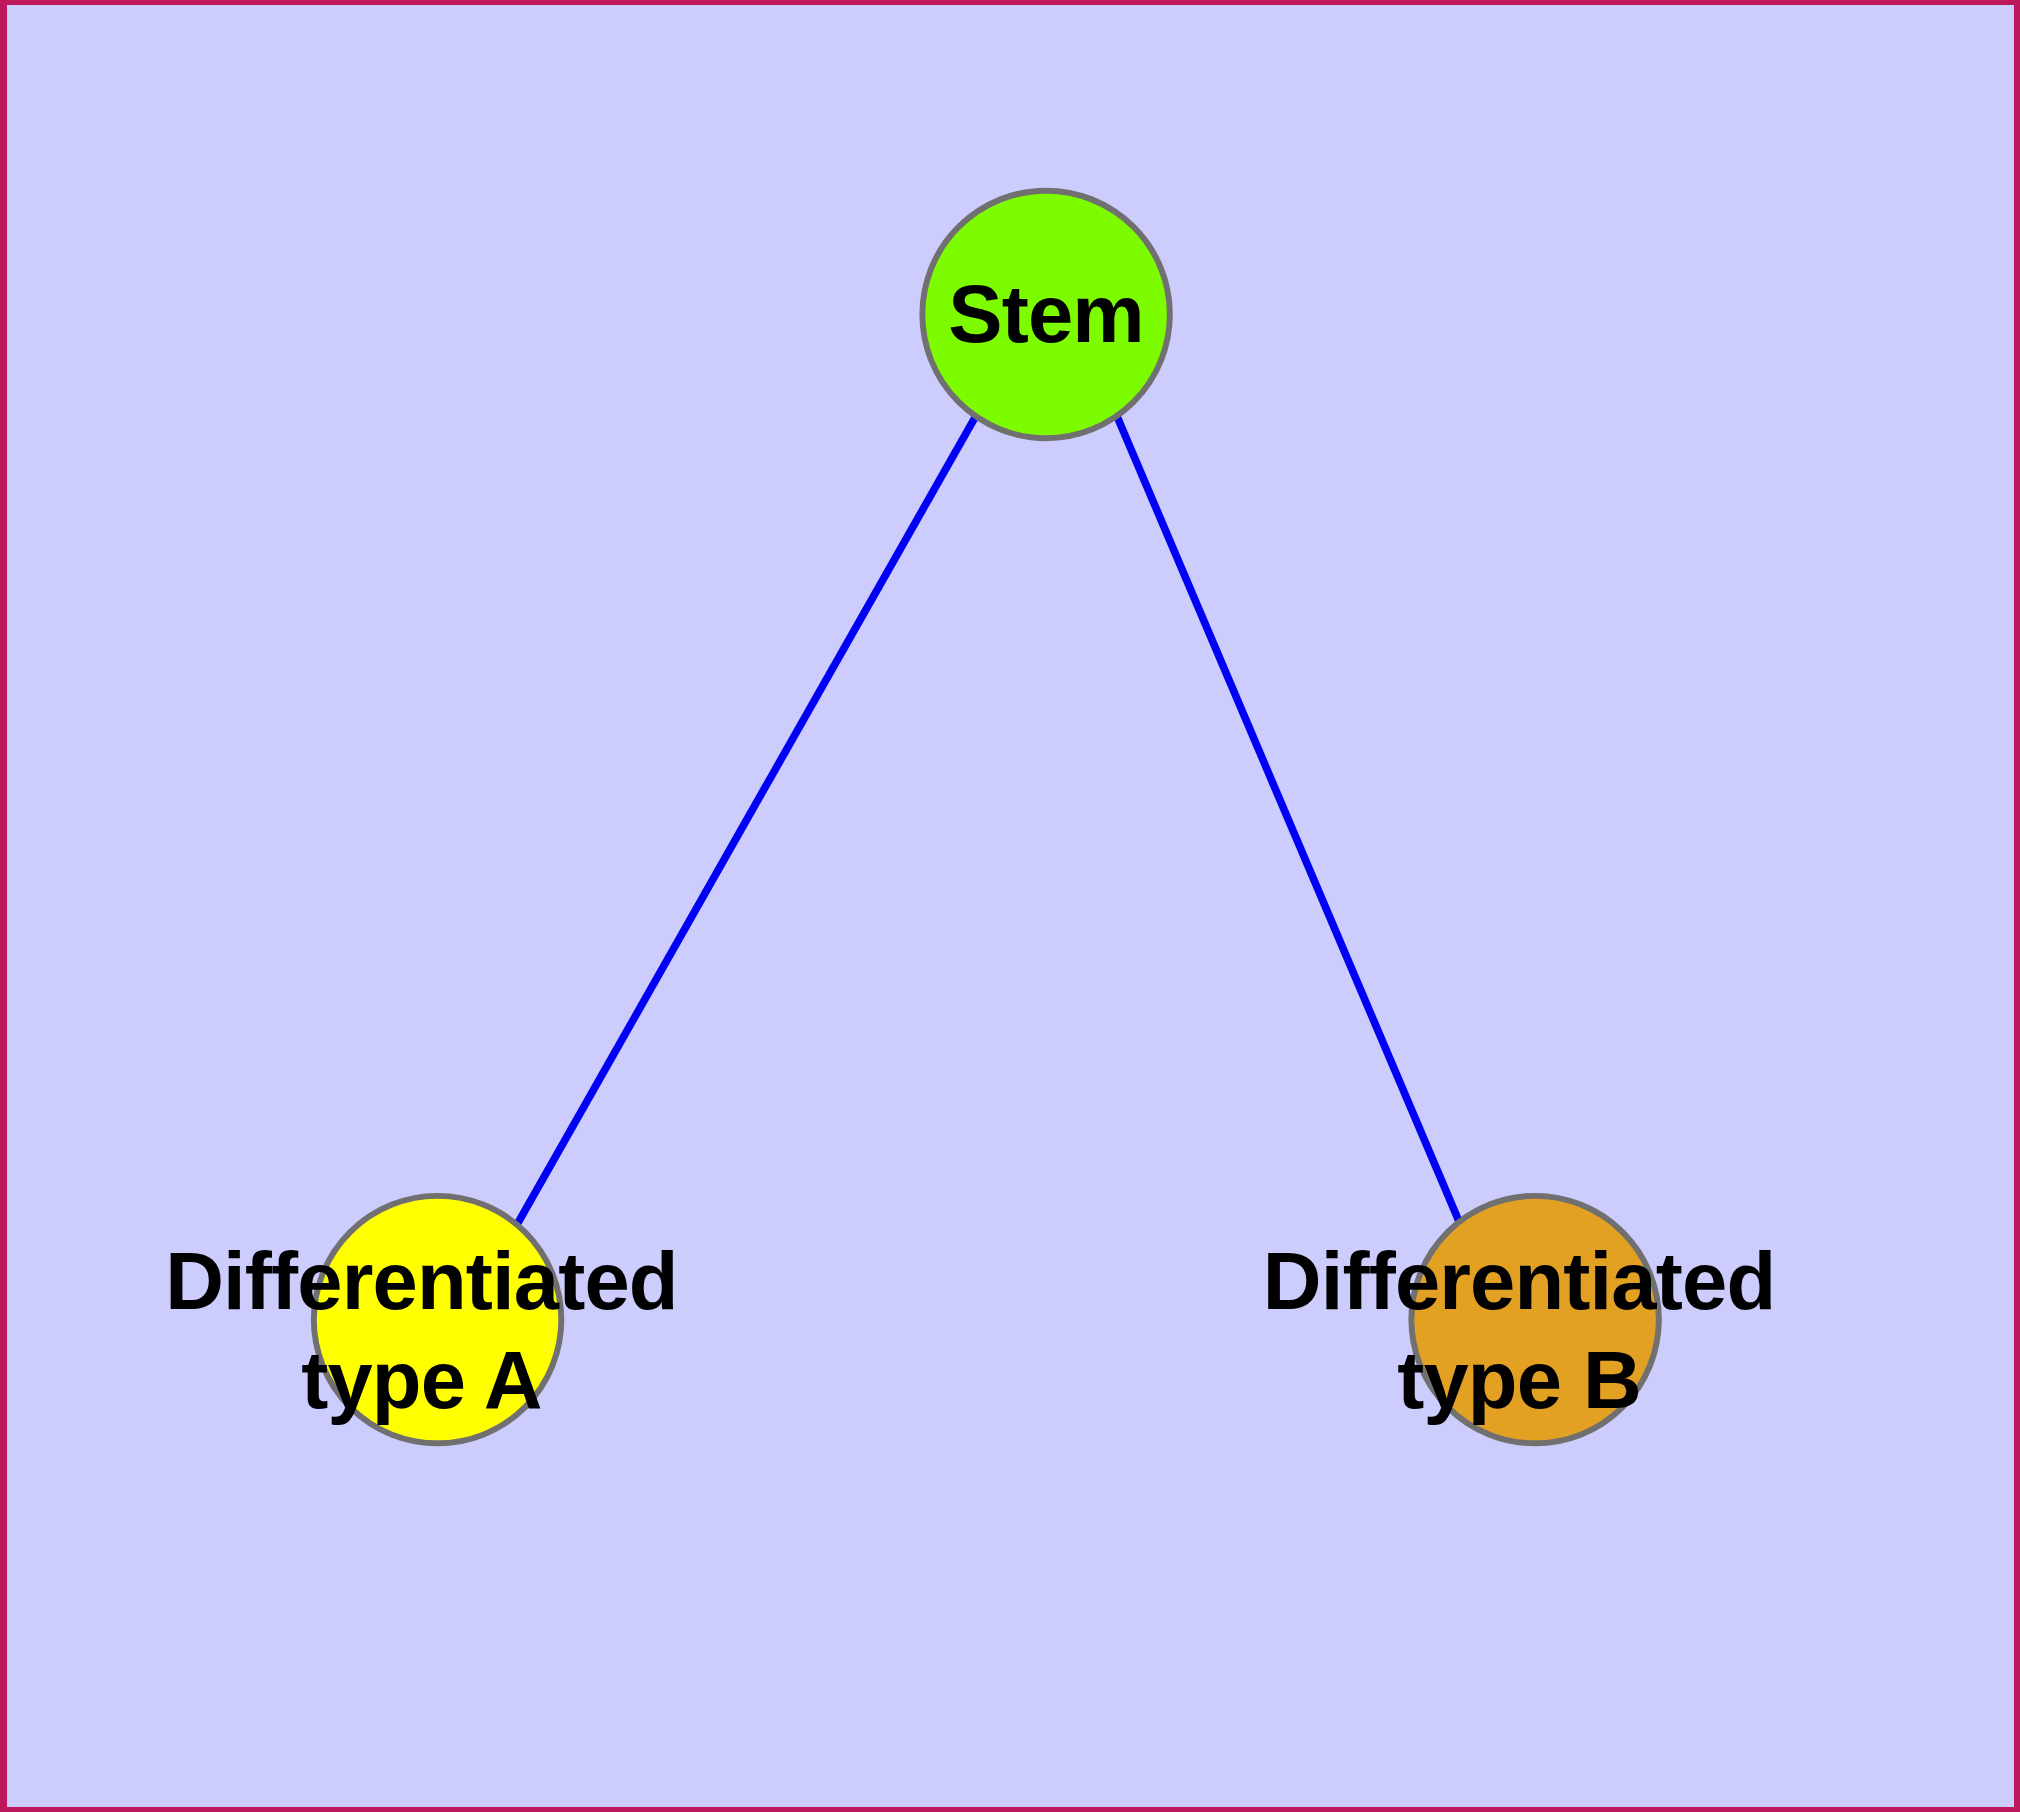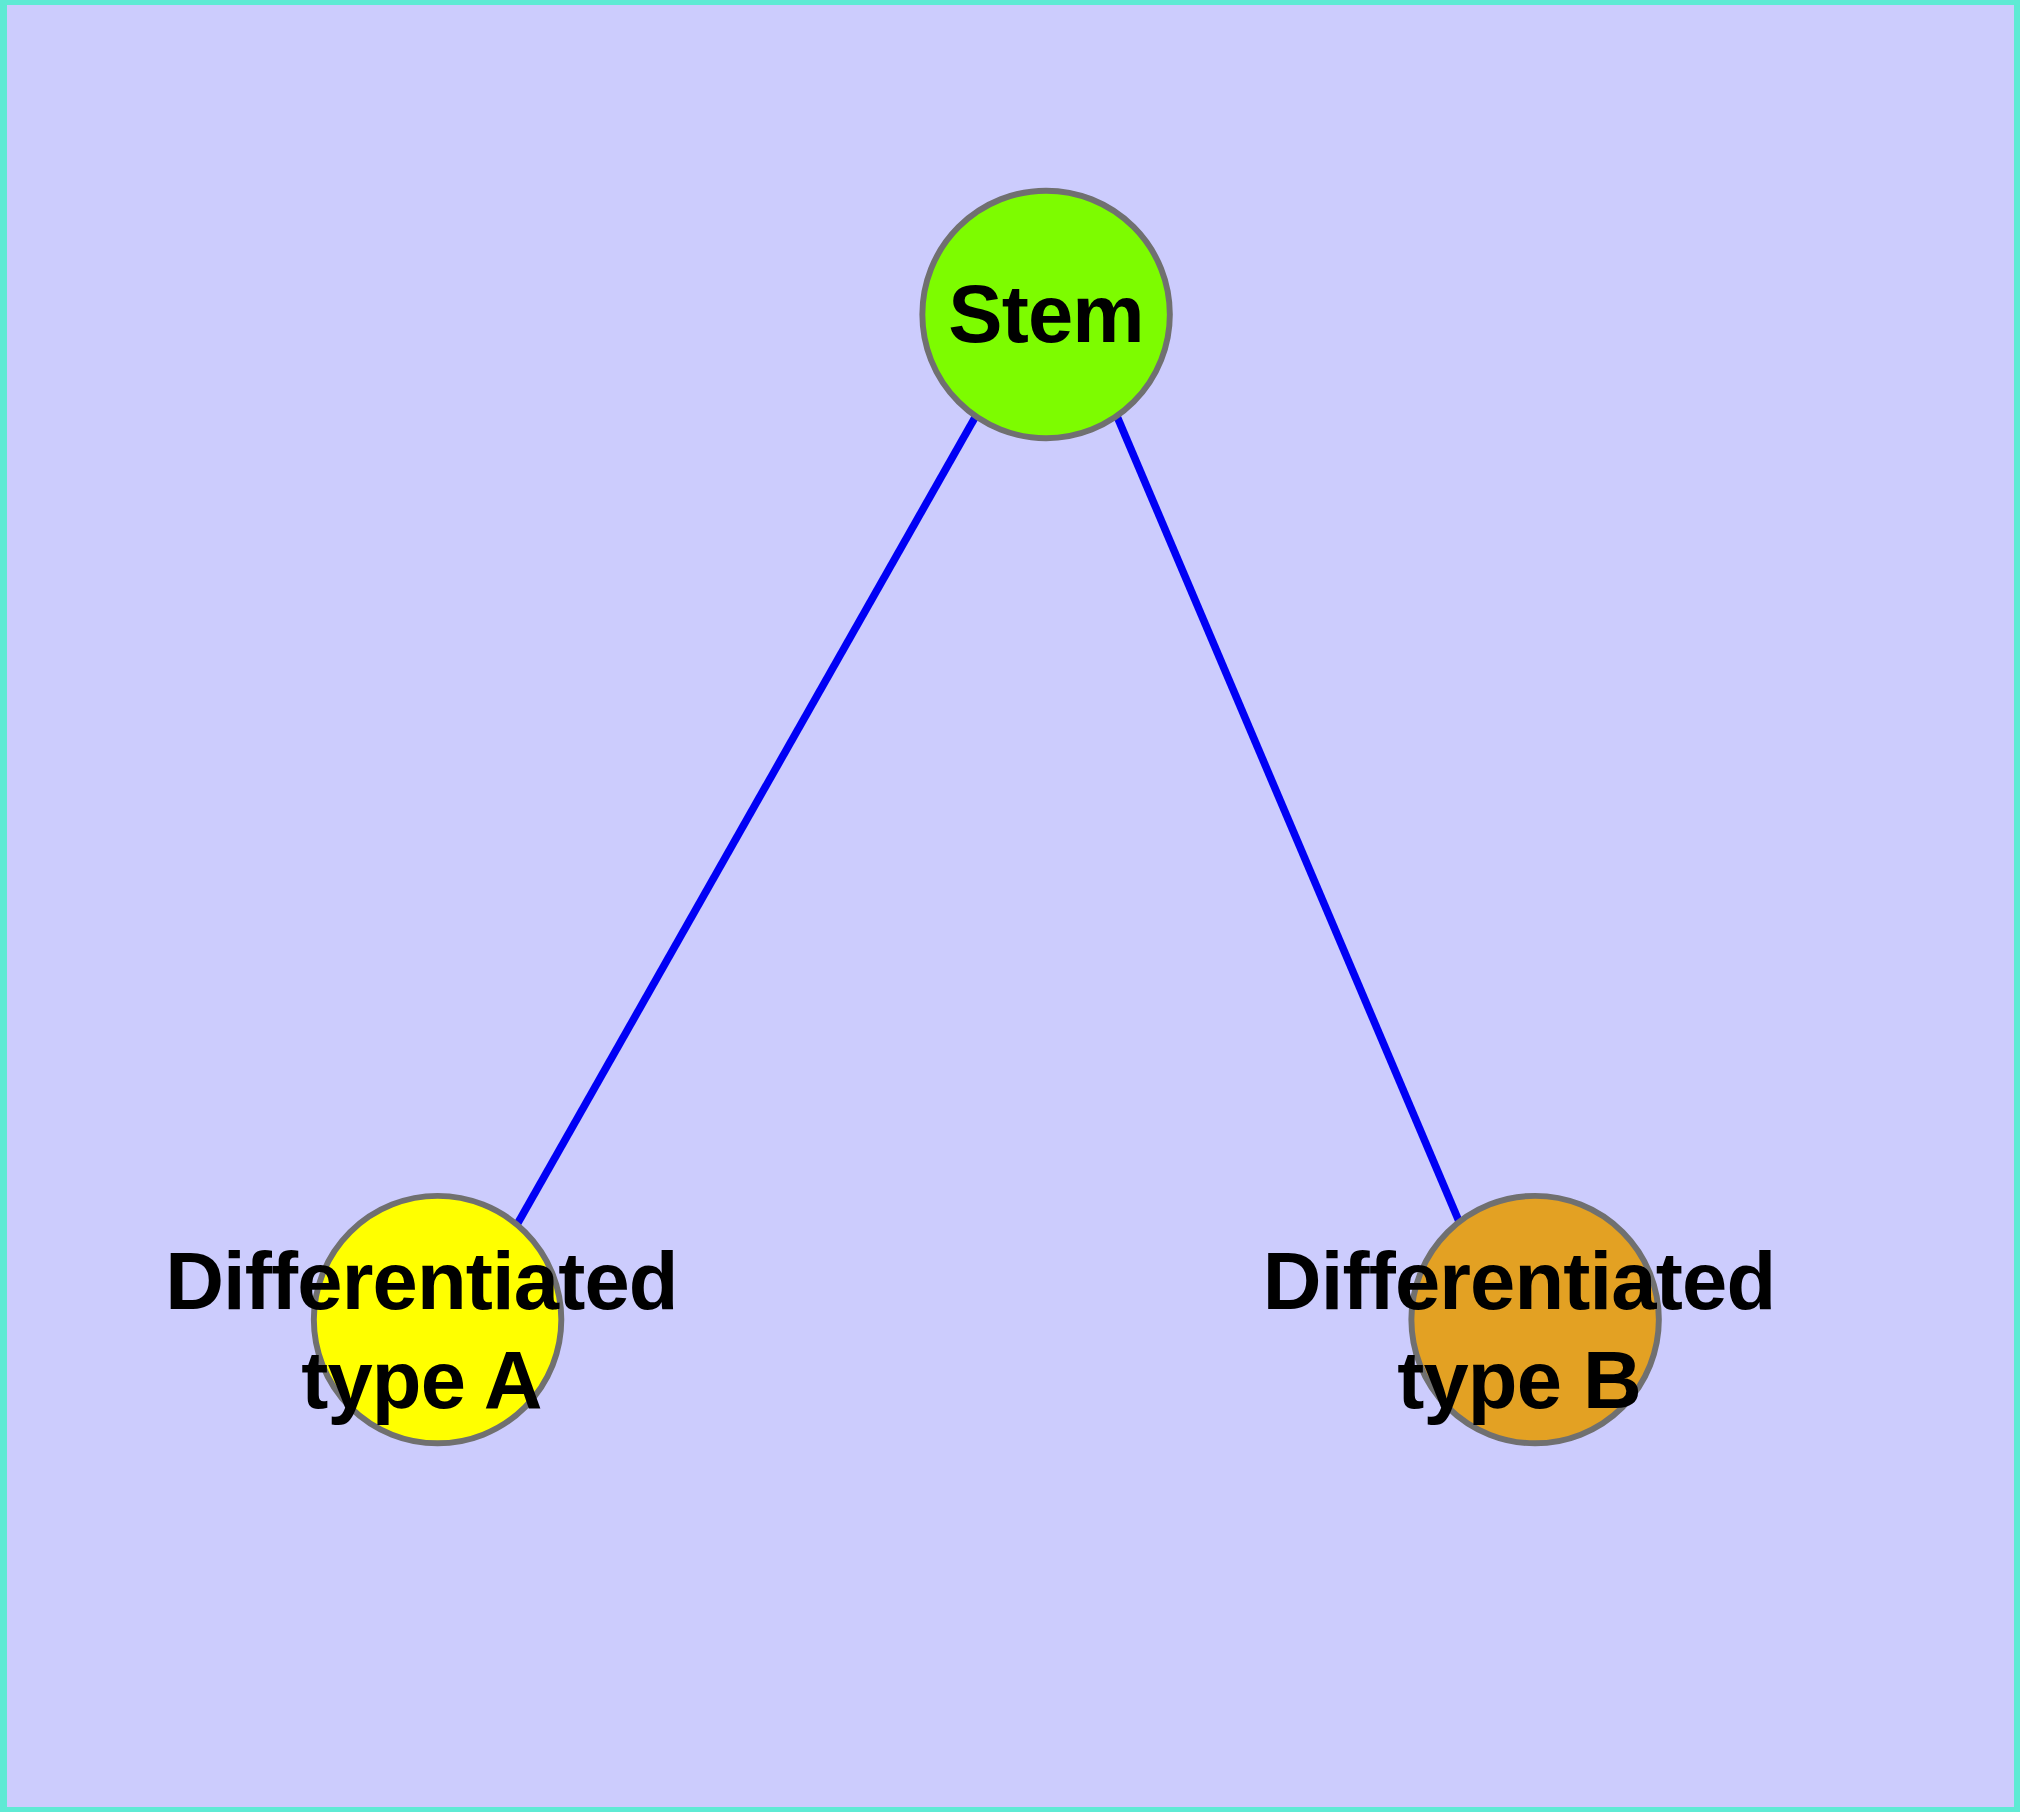--- a/index.html
+++ b/index.html
@@ -11,21 +11,21 @@
   body {
     width: 2021px;
     height: 1812px;
     overflow: hidden;
     font-family: "Liberation Sans", sans-serif;
   }
   #canvas {
     position: relative;
     width: 2021px;
     height: 1812px;
-    background: #5eead4;
+    background: #be185d;
   }
   #plot-area {
     position: absolute;
     left: 6.8px;
     top: 5.1px;
     width: 2007px;
     height: 1802px;
     background: #ccccfd;
     overflow: hidden;
   }

